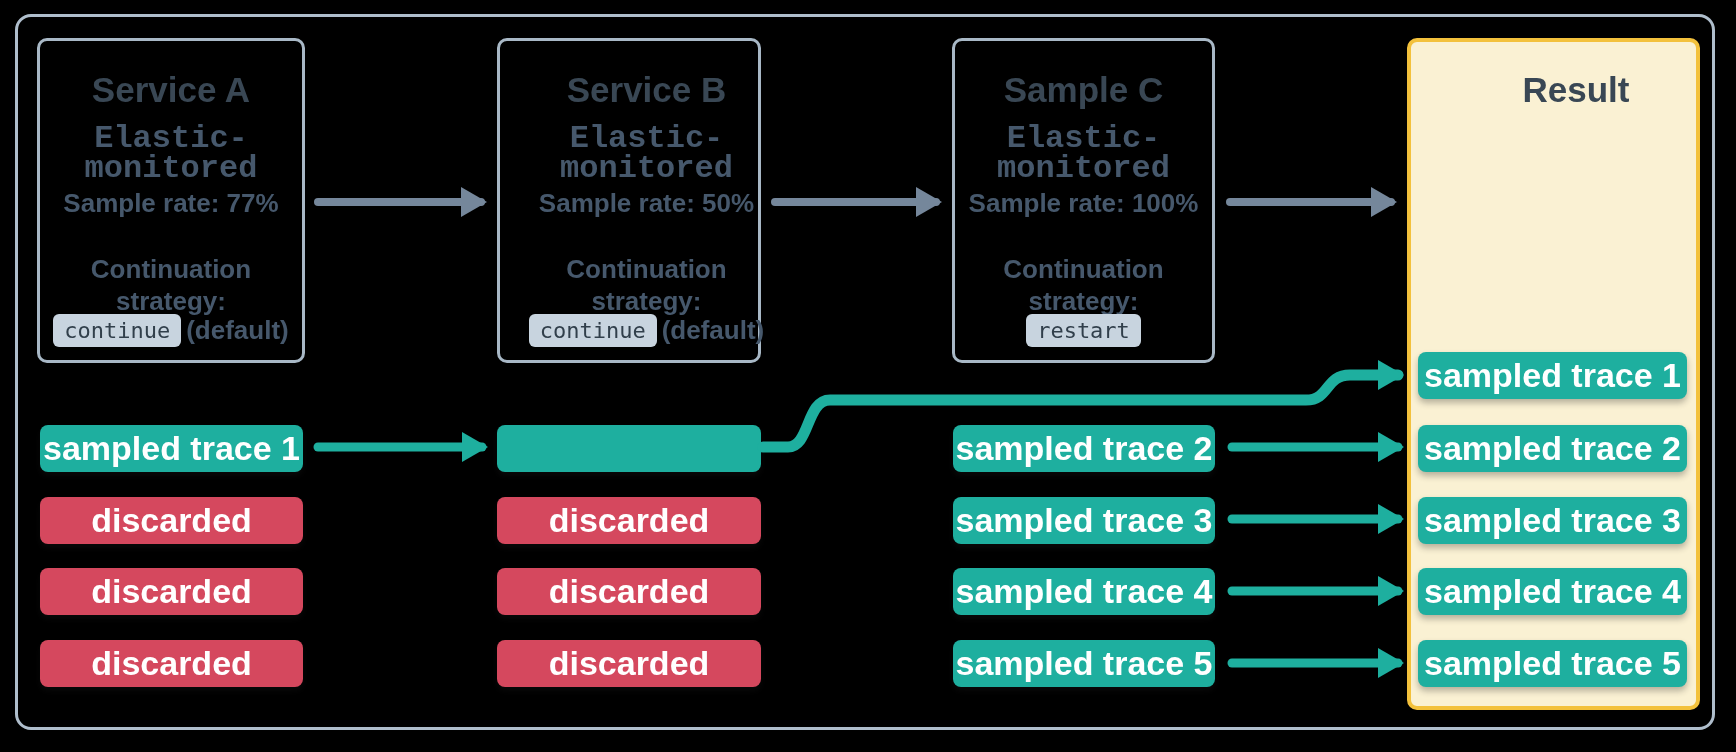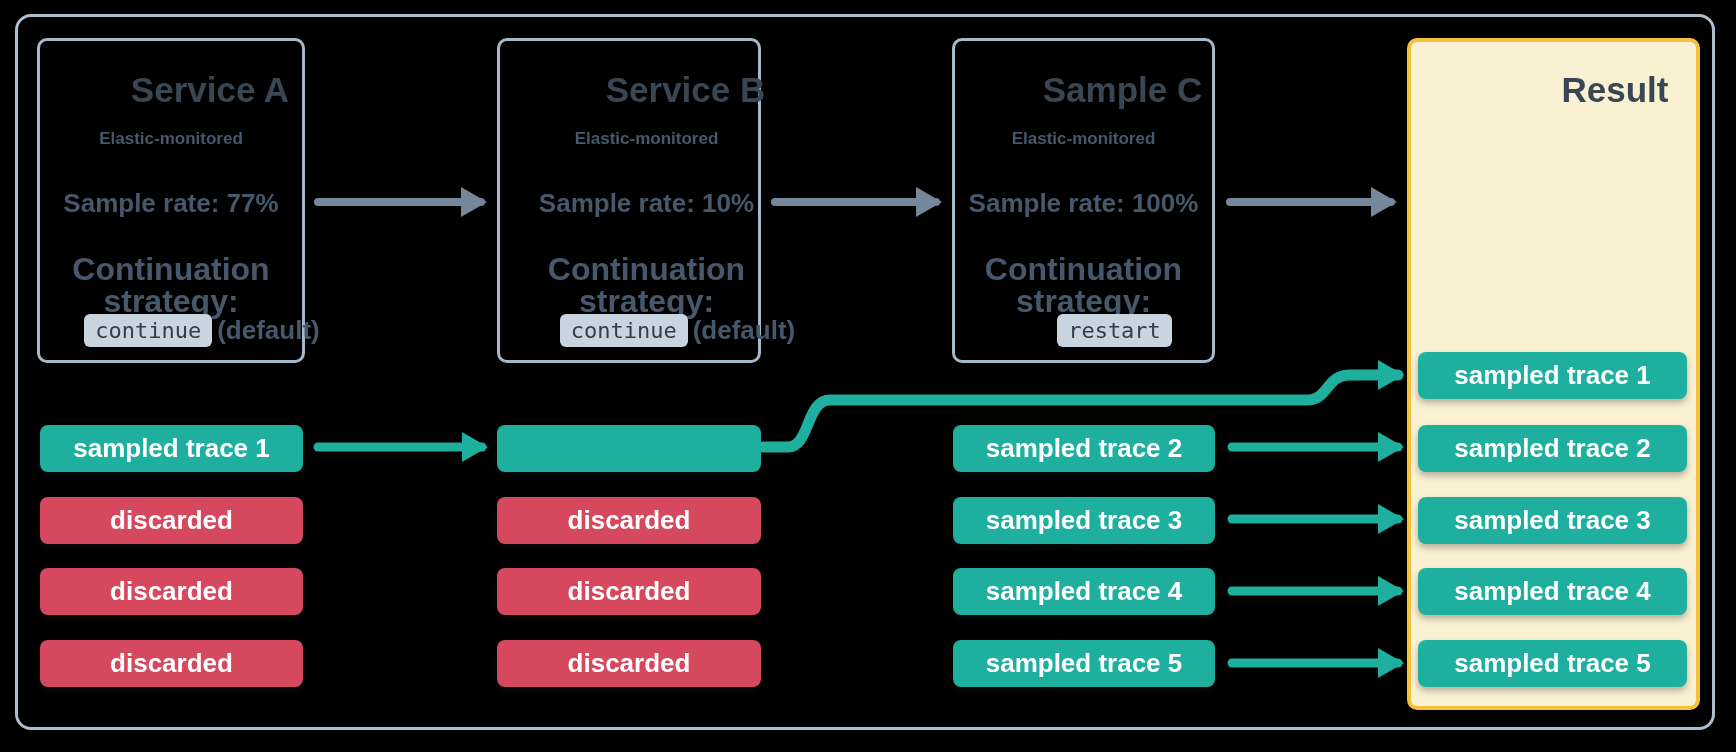--- a/index.html
+++ b/index.html
@@ -19,36 +19,36 @@
     border:3px solid var(--box_border);border-radius:10px;box-sizing:border-box;}
   .box-a{left:37px;width:268px;}
   .box-b{left:497px;width:264px;}
   .box-c{left:952px;width:263px;}
 
   .result-box{position:absolute;left:1407px;top:38px;width:293px;height:672px;
     background:var(--cream);border:4px solid var(--gold);border-radius:10px;
     box-sizing:border-box;box-shadow:3px 4px 8px rgba(0,0,0,.35);}
 
   .txt{position:absolute;text-align:center;color:var(--body_text);}
-  .svc-title{font-size:35px;line-height:40px;font-weight:bold;color:var(--title_text);top:70px;padding-left:39px;}
-  .svc-sub{font-size:17px;line-height:30px;font-weight:bold;top:124px;}
+  .svc-title{font-size:35px;line-height:40px;font-weight:bold;color:var(--title_text);top:70px;}
+  .svc-sub{font-size:32px;line-height:30px;font-weight:bold;top:124px;font-family:Liberation Mono, monospace;}
   .svc-rate{font-size:26px;line-height:30px;font-weight:bold;top:188px;}
-  .svc-strategy{font-size:32px;line-height:32px;font-weight:bold;top:253px;}
+  .svc-strategy{font-size:26px;line-height:32px;font-weight:bold;top:253px;}
   .t-a{left:37px;width:268px;} .t-b{left:497px;width:299px;} .t-c{left:952px;width:263px;}
   .t-r{left:1407px;width:338px;}
 
   .badge-row{position:absolute;top:314px;display:flex;justify-content:center;
-    align-items:center;gap:5px;margin-left:31px;}
+    align-items:center;gap:5px;}
   .badge{background:var(--badge_bg);color:var(--badge_text);border-radius:6px;
     font-family:"DejaVu Sans Mono",monospace;font-size:22px;line-height:33px;
     padding:0 11px;display:inline-block;}
   .badge-note{font-size:26px;font-weight:bold;color:var(--body_text);text-align:center;}
 
   .bar{position:absolute;height:47px;border-radius:8px;color:var(--white);
-    font-size:26px;font-weight:bold;line-height:47px;text-align:center;
+    font-size:34px;font-weight:bold;line-height:47px;text-align:center;
     box-shadow:0 4px 6px rgba(30,30,30,.30);}
   .bar--sampled{background:var(--teal);}
   .bar--discarded{background:var(--red);}
   .lane-a{left:40px;width:263px;}
   .lane-b{left:497px;width:264px;}
   .lane-c{left:953px;width:262px;}
   .lane-r{left:1418px;width:269px;z-index:3;}
   .row-0{top:352px;} .row-1{top:425px;} .row-2{top:497px;} .row-3{top:568px;} .row-4{top:640px;}
 
   .arrows{position:absolute;left:0;top:0;width:1736px;height:752px;pointer-events:none;z-index:2;}
@@ -74,21 +74,21 @@
   <div class="txt svc-rate t-a">Sample rate: 77%</div>
   <div class="txt svc-strategy t-a" style="white-space:pre-line">Continuation
 strategy:</div>
   <div class="badge-row t-a">
     <span class="badge">continue</span>
     <span class="badge-note">(default)</span>
   </div>
 
   <div class="txt svc-title t-b">Service B</div>
   <div class="txt svc-sub t-b">Elastic-monitored</div>
-  <div class="txt svc-rate t-b">Sample rate: 10%</div>
+  <div class="txt svc-rate t-b">Sample rate: 50%</div>
   <div class="txt svc-strategy t-b" style="white-space:pre-line">Continuation
 strategy:</div>
   <div class="badge-row t-b">
     <span class="badge">continue</span>
     <span class="badge-note">(default)</span>
   </div>
 
   <div class="txt svc-title t-c">Sample C</div>
   <div class="txt svc-sub t-c">Elastic-monitored</div>
   <div class="txt svc-rate t-c">Sample rate: 100%</div>

